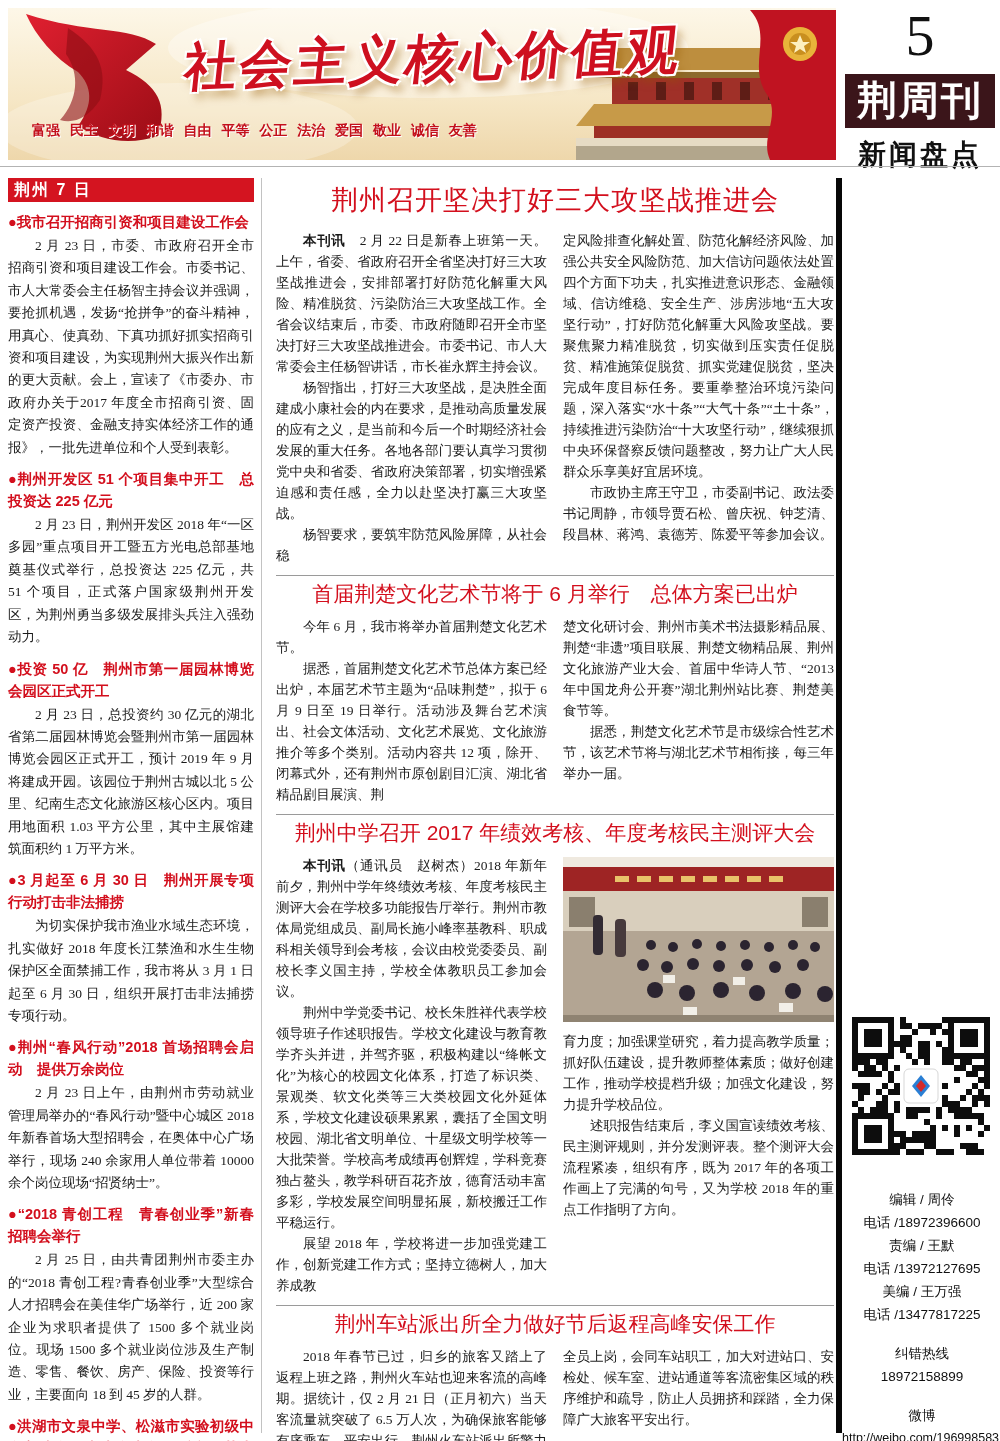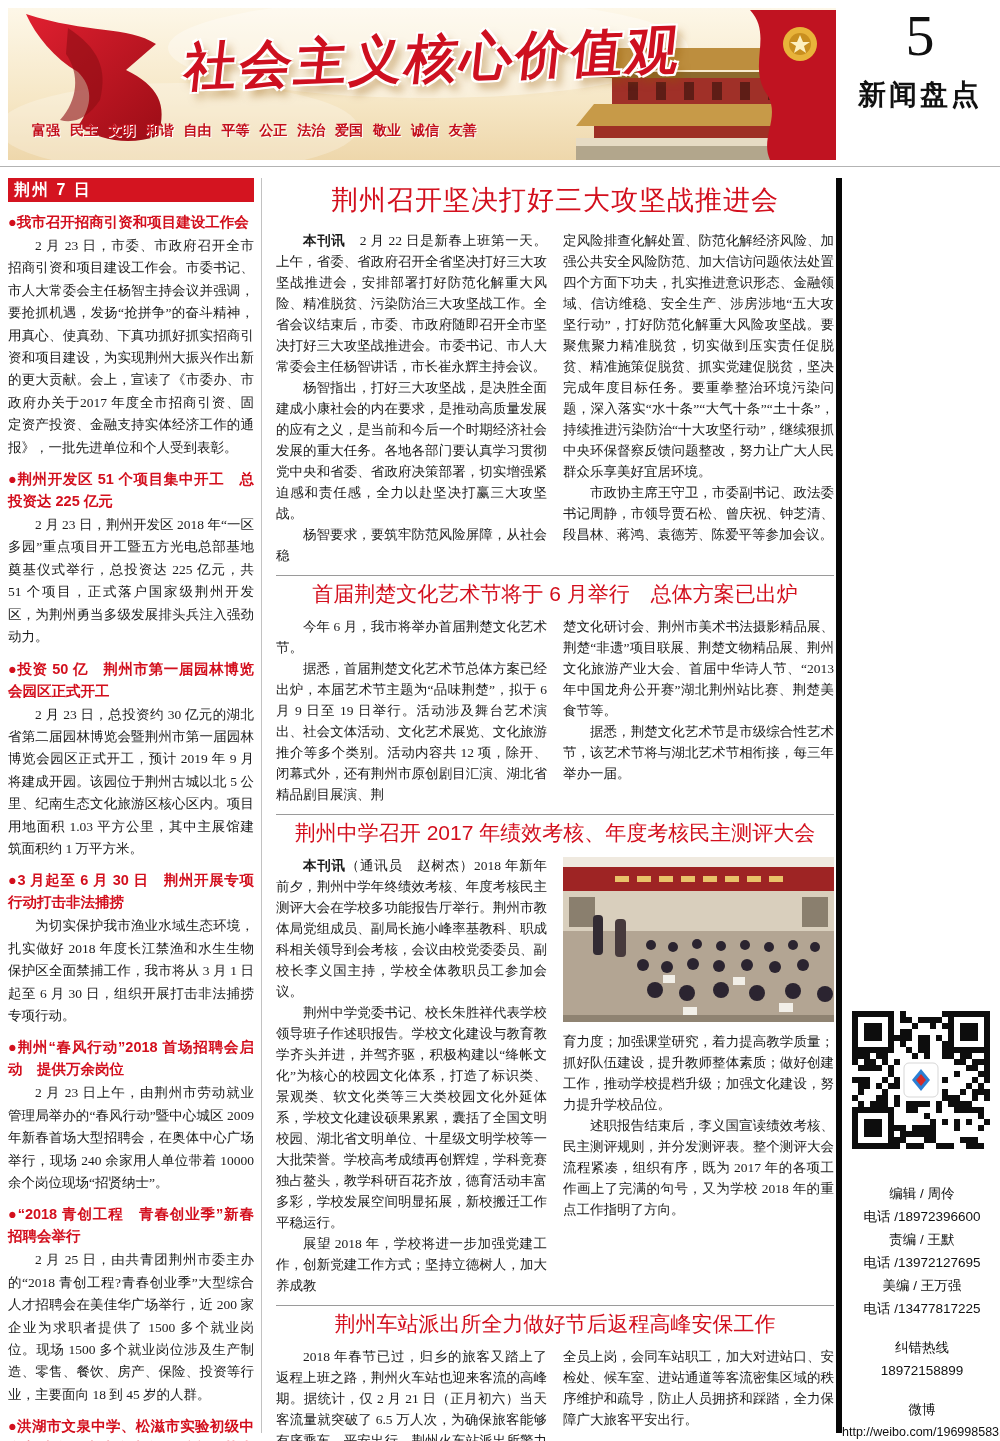--- a/index.html
+++ b/index.html
@@ -43,21 +43,21 @@
   .cols{display:flex;gap:16px;}
   .col{width:271px;}
   .col p{margin:0;font-size:13.5px;line-height:21px;text-align:justify;text-indent:2em;}
   .col p.cont{text-indent:0;}
   .lead{font-family:"Liberation Sans",sans-serif;font-weight:bold;}
   .photo{display:block;}
   .photo.a3p{margin:2px 0 9px;}
 
   
   .right-rule{position:absolute;left:836px;top:178px;width:6px;height:1255px;background:#070707;}
-  .rightbar{position:absolute;left:848px;top:178px;width:148px;height:1255px;}
+  .rightbar{position:absolute;left:848px;top:184px;width:148px;height:1255px;}
   .qr{position:absolute;left:4px;top:833px;}
   .contact{position:absolute;left:-6px;top:1004px;width:160px;text-align:center;
     font-family:"Liberation Sans",sans-serif;font-size:13.5px;line-height:23px;color:#101010;}
   .contact .gap{height:16px;}
   .contact .url{font-size:12.5px;}
 </style>
 </head>
 <body>
 
 <div class="page">
@@ -104,20 +104,21 @@
         <circle cx="792" cy="36" r="11" fill="#c98f1f"></circle>
         <path d="M792,27 L795,34 L802,34 L796,38 L798,45 L792,41 L786,45 L788,38 L782,34 L789,34 Z" fill="#fdf0c0"></path>
       </g>
     </svg>
     <div class="banner-title">社会主义核心价值观</div>
     <div class="banner-values">富强 民主 文明 和谐 自由 平等 公正 法治 爱国 敬业 诚信 友善</div>
   </div>
 
   <div class="masthead">
     <div class="page-num">5</div>
+    <div class="mast-box">荆周刊</div>
     <div class="mast-sub">新闻盘点</div>
   </div>
   <div class="top-rule"></div>
 
   <aside class="sidebar">
     <div class="sb-head">荆州 7 日</div>
     <div class="sb-item">
       <h3>●我市召开招商引资和项目建设工作会</h3>
       <p>2 月 23 日，市委、市政府召开全市招商引资和项目建设工作会。市委书记、市人大常委会主任杨智主持会议并强调，要抢抓机遇，发扬“抢拼争”的奋斗精神，用真心、使真劲、下真功抓好抓实招商引资和项目建设，为实现荆州大振兴作出新的更大贡献。会上，宣读了《市委办、市政府办关于2017 年度全市招商引资、固定资产投资、金融支持实体经济工作的通报》，一批先进单位和个人受到表彰。</p>
     </div>
@@ -128,21 +129,21 @@
     <div class="sb-item">
       <h3>●投资 50 亿　荆州市第一届园林博览会园区正式开工</h3>
       <p>2 月 23 日，总投资约 30 亿元的湖北省第二届园林博览会暨荆州市第一届园林博览会园区正式开工，预计 2019 年 9 月将建成开园。该园位于荆州古城以北 5 公里、纪南生态文化旅游区核心区内。项目用地面积 1.03 平方公里，其中主展馆建筑面积约 1 万平方米。</p>
     </div>
     <div class="sb-item">
       <h3>●3 月起至 6 月 30 日　荆州开展专项行动打击非法捕捞</h3>
       <p>为切实保护我市渔业水域生态环境，扎实做好 2018 年度长江禁渔和水生生物保护区全面禁捕工作，我市将从 3 月 1 日起至 6 月 30 日，组织开展打击非法捕捞专项行动。</p>
     </div>
     <div class="sb-item">
       <h3>●荆州“春风行动”2018 首场招聘会启动　提供万余岗位</h3>
-      <p>2 月 23 日上午，由荆州市劳动就业管理局举办的“春风行动”暨中心城区 2009 年新春首场大型招聘会，在奥体中心广场举行，现场 240 余家用人单位带着 10000 余个岗位现场“招贤纳士”。</p>
+      <p>2 月 23 日上午，由荆州市劳动就业管理局举办的“春风行动”暨中心城区 2018 年新春首场大型招聘会，在奥体中心广场举行，现场 240 余家用人单位带着 10000 余个岗位现场“招贤纳士”。</p>
     </div>
     <div class="sb-item">
       <h3>●“2018 青创工程　青春创业季”新春招聘会举行</h3>
       <p>2 月 25 日，由共青团荆州市委主办的“2018 青创工程?青春创业季”大型综合人才招聘会在美佳华广场举行，近 200 家企业为求职者提供了 1500 多个就业岗位。现场 1500 多个就业岗位涉及生产制造、零售、餐饮、房产、保险、投资等行业，主要面向 18 到 45 岁的人群。</p>
     </div>
     <div class="sb-item">
       <h3>●洪湖市文泉中学、松滋市实验初级中学入选全国中小学中华优秀文化艺术传承学校</h3>
 
     </div>
 

